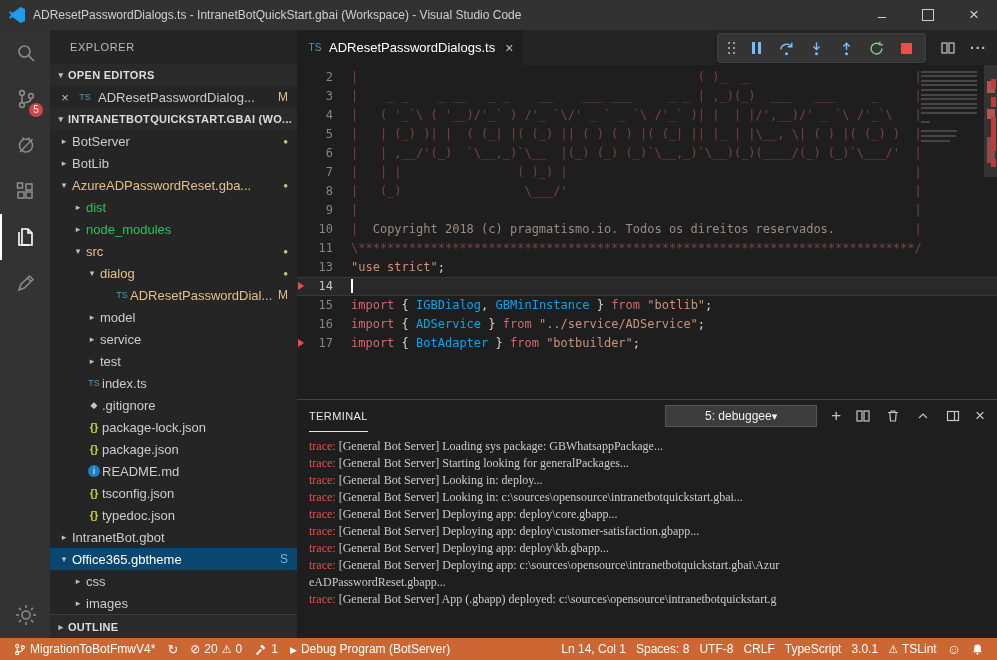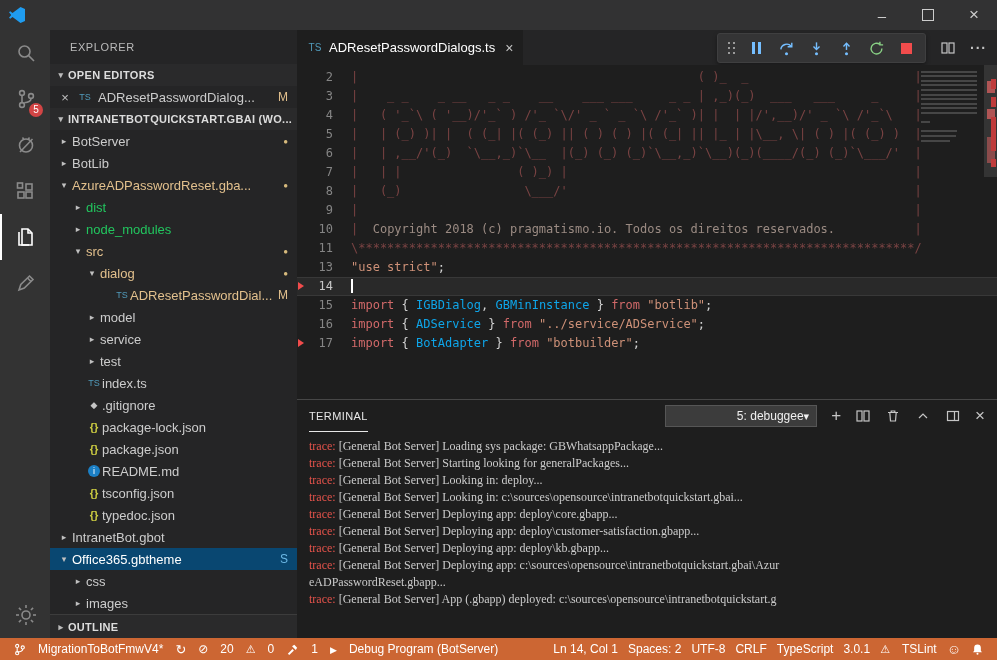--- a/index.html
+++ b/index.html
@@ -96,47 +96,48 @@
   .mmb{height:2px;margin:2.6px 0;background:rgba(255,255,255,.18)}
   .mm-err{position:absolute;width:8px;right:2px;background:#e05252;opacity:.85}
   .ovm{position:absolute;right:1px;width:5px;background:#bf3b3b}
   .vslider{position:absolute;right:0;top:0;width:13px;height:112px;background:rgba(121,121,121,.25)}
 
   
   .panel{height:238px;flex:none;border-top:1px solid #474747;background:#1e1e1e;display:flex;flex-direction:column}
   .panel-header{height:32px;flex:none;display:flex;align-items:center;padding:0 12px}
   .panel-tab{height:100%;display:flex;align-items:center;font-size:11px;letter-spacing:.4px;color:#e7e7e7;border-bottom:1px solid #e7e7e7;box-sizing:border-box}
   .panel-right{margin-left:auto;display:flex;align-items:center;gap:14px;color:#c5c5c5}
-  .term-select{background:#3c3c3c;border:1px solid #565656;color:#f0f0f0;font-size:12px;height:22px;display:flex;align-items:center;justify-content:flex-end;width:152px;padding:0 7px;box-sizing:border-box}
+  .term-select{background:#3c3c3c;border:1px solid #565656;color:#f0f0f0;font-size:12px;height:22px;display:flex;align-items:center;justify-content:center;width:152px;padding:0 7px;box-sizing:border-box}
   .ic-ddarrow::before{content:"▾";font-size:11px}
   .ic-plus::before{content:"+";font-size:17px;line-height:14px}
   .panel-right svg{width:16px;height:16px;stroke:#c5c5c5;fill:none;stroke-width:1.2}
   .ic-x::before{content:"×";font-size:17px}
   .terminal{flex:1;overflow:hidden;padding:6px 0 0 12px;font-family:Liberation Serif, serif;font-size:12px;color:#cccccc}
   .tl{height:17px;line-height:17px;white-space:pre}
   .tpfx{color:#e5534b}
 
   
   .statusbar{height:22px;flex:none;background:#cc6633;color:#ffffff;display:flex;align-items:center;font-size:12px;padding:0 8px;gap:2px}
-  .sb-item{display:flex;align-items:center;gap:12px;padding:0 5px;white-space:nowrap}
+  .sb-item{display:flex;align-items:center;gap:4px;padding:0 5px;white-space:nowrap}
   .sb-item svg{width:13px;height:13px}
   .sb-right{margin-left:auto;display:flex;align-items:center}
   .ic-sync::before{content:"↻";font-size:13px}
   .ic-err::before{content:"⊘";font-size:12px}
   .ic-warn::before{content:"⚠";font-size:11px}
   .ic-play::before{content:"▶";font-size:9px}
   .ic-smile::before{content:"☺";font-size:14px}
 </style>
 </head>
 <body>
 
 <div class="window">
 
   <div class="titlebar">
     <div class="vslogo"></div>
+    <div class="tb-title">ADResetPasswordDialogs.ts - IntranetBotQuickStart.gbai (Workspace) - Visual Studio Code</div>
     <div class="win-controls">
       <div class="win-btn">
           <span class="ic-min"></span>
         </div>
       <div class="win-btn">
           <span class="maxbox"></span>
         </div>
       <div class="win-btn">
           <span class="ic-close"></span>
         </div>
@@ -581,21 +582,21 @@
     <div class="sb-item">
       <span class="ic-play"></span>
       <span>Debug Program (BotServer)</span>
     </div>
 
     <div class="sb-right">
       <div class="sb-item">
           <span>Ln 14, Col 1</span>
         </div>
       <div class="sb-item">
-          <span>Spaces: 2</span>
+          <span>Spaces: 8</span>
         </div>
       <div class="sb-item">
           <span>UTF-8</span>
         </div>
       <div class="sb-item">
           <span>CRLF</span>
         </div>
       <div class="sb-item">
           <span>TypeScript</span>
         </div>

